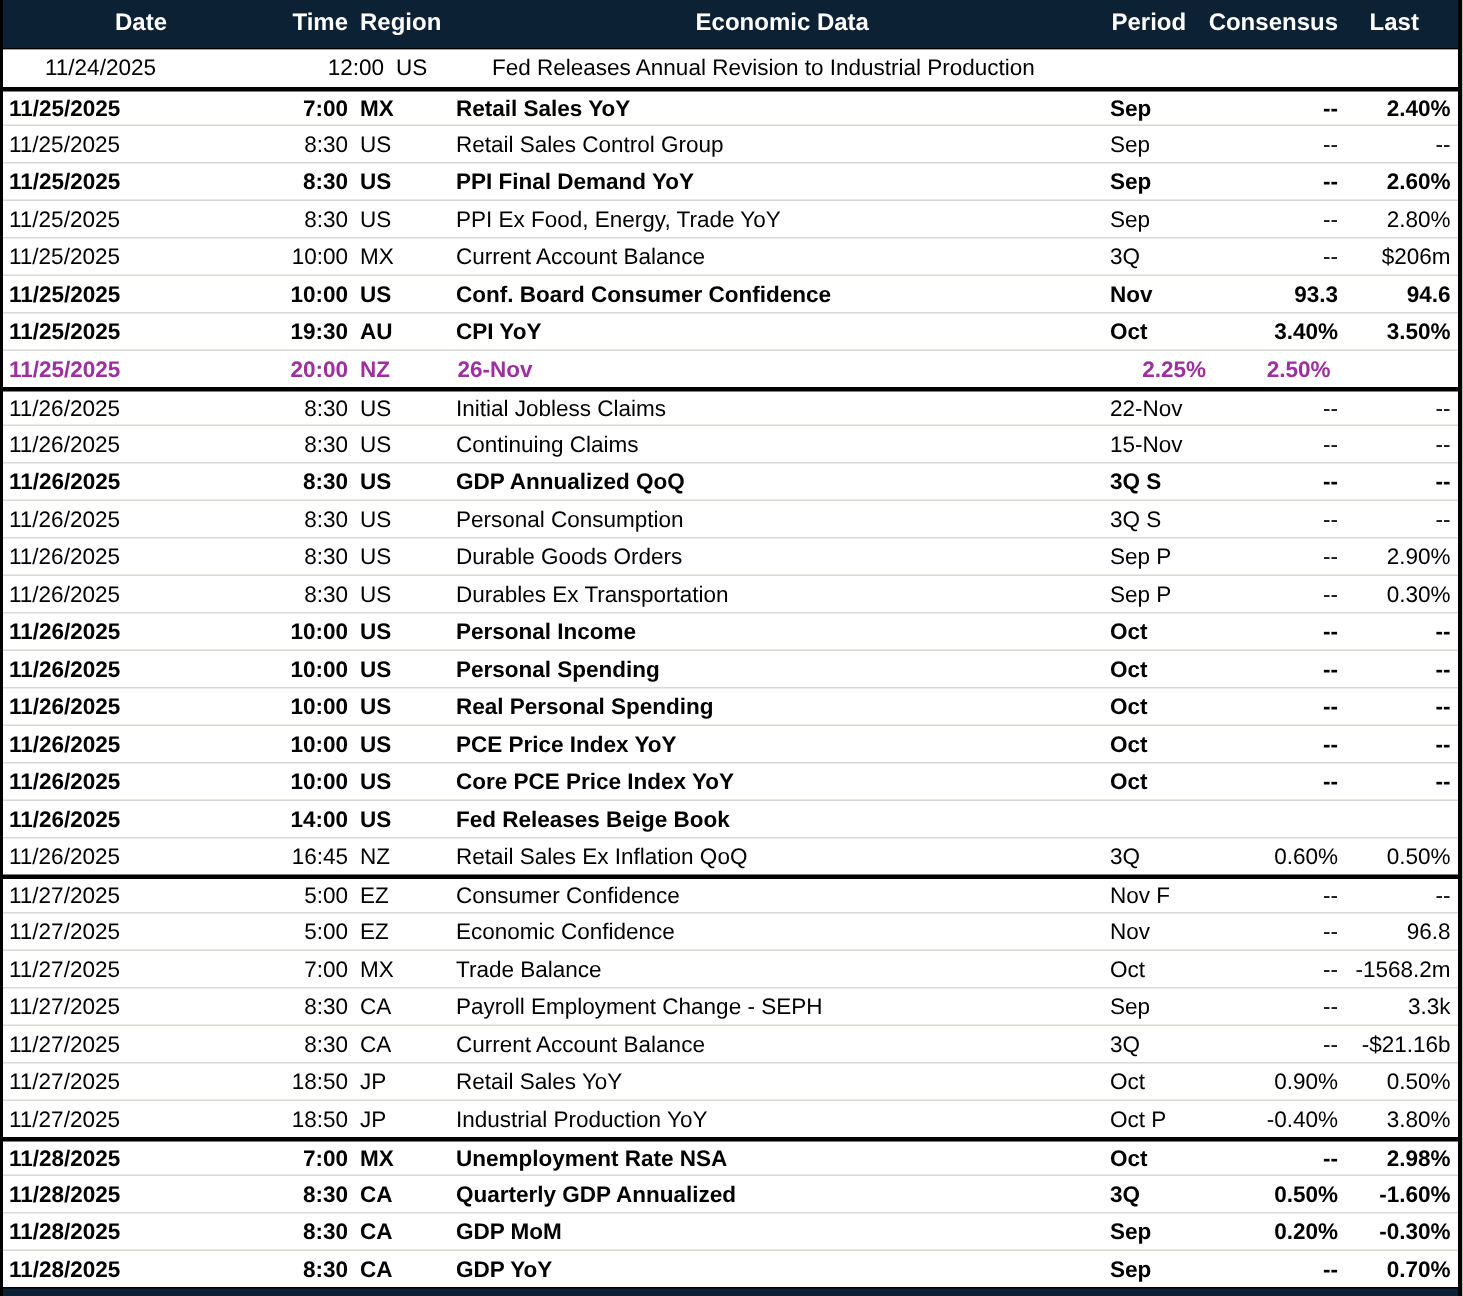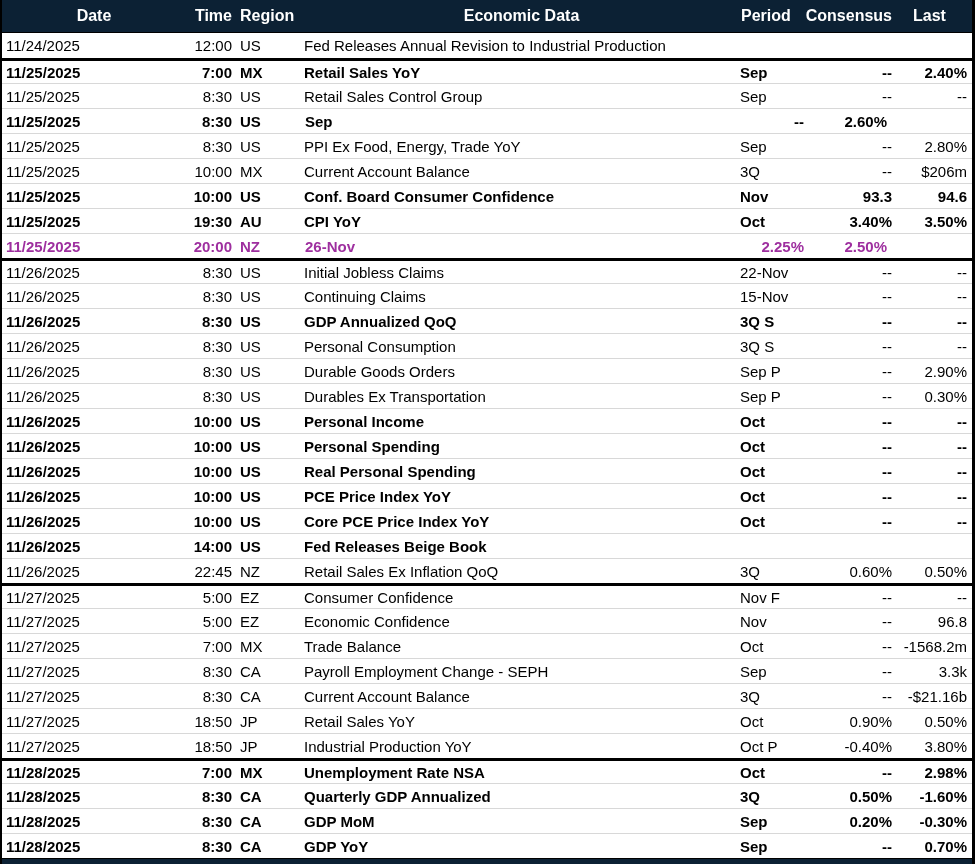--- a/index.html
+++ b/index.html
@@ -44,21 +44,21 @@
   .row {
     height: 25px;
     display: grid;
     grid-template-columns: 184px 46px 72px 435px 65px 88px 80px;
     align-items: center;
     font-size: 15px;
     color: var(--row-text);
     border-top: 1px solid var(--hairline);
     background: #ffffff;
   }
-  .row:first-child { border-top: none; }
+  .row:first-child { border-top: none; padding-left: 24px; }
   .row.group-start { border-top: 3px solid var(--groupline); }
   .row.bold { font-weight: 700; }
   .row.highlight { font-weight: 700; color: var(--highlight); }
 
   .cell { overflow: hidden; white-space: nowrap; }
   .col-date      { padding-left: 4px;  text-align: left; }
   .col-time      { text-align: right; }
   .col-region    { padding-left: 8px;  text-align: left; }
   .col-event     { text-align: left; }
   .col-period    { padding-left: 1px;  text-align: left; }
@@ -117,20 +117,21 @@
         <div class="cell col-region">US</div>
         <div class="cell col-event">Retail Sales Control Group</div>
         <div class="cell col-period">Sep</div>
         <div class="cell col-consensus">--</div>
         <div class="cell col-last">--</div>
       </div>
       <div class="row bold">
         <div class="cell col-date">11/25/2025</div>
         <div class="cell col-time">8:30</div>
         <div class="cell col-region">US</div>
+        <div class="cell col-event">PPI Final Demand YoY</div>
         <div class="cell col-period">Sep</div>
         <div class="cell col-consensus">--</div>
         <div class="cell col-last">2.60%</div>
       </div>
       <div class="row normal">
         <div class="cell col-date">11/25/2025</div>
         <div class="cell col-time">8:30</div>
         <div class="cell col-region">US</div>
         <div class="cell col-event">PPI Ex Food, Energy, Trade YoY</div>
         <div class="cell col-period">Sep</div>
@@ -275,21 +276,21 @@
         <div class="cell col-date">11/26/2025</div>
         <div class="cell col-time">14:00</div>
         <div class="cell col-region">US</div>
         <div class="cell col-event">Fed Releases Beige Book</div>
         <div class="cell col-period"></div>
         <div class="cell col-consensus"></div>
         <div class="cell col-last"></div>
       </div>
       <div class="row normal">
         <div class="cell col-date">11/26/2025</div>
-        <div class="cell col-time">22:45</div>
+        <div class="cell col-time">16:45</div>
         <div class="cell col-region">NZ</div>
         <div class="cell col-event">Retail Sales Ex Inflation QoQ</div>
         <div class="cell col-period">3Q</div>
         <div class="cell col-consensus">0.60%</div>
         <div class="cell col-last">0.50%</div>
       </div>
       <div class="row normal group-start">
         <div class="cell col-date">11/27/2025</div>
         <div class="cell col-time">5:00</div>
         <div class="cell col-region">EZ</div>

